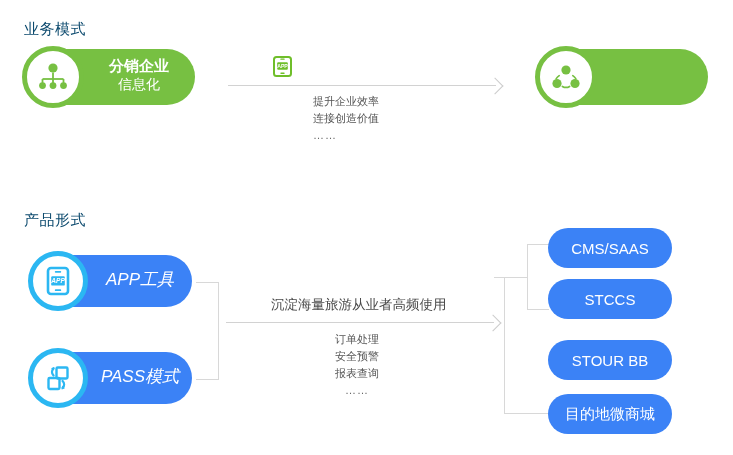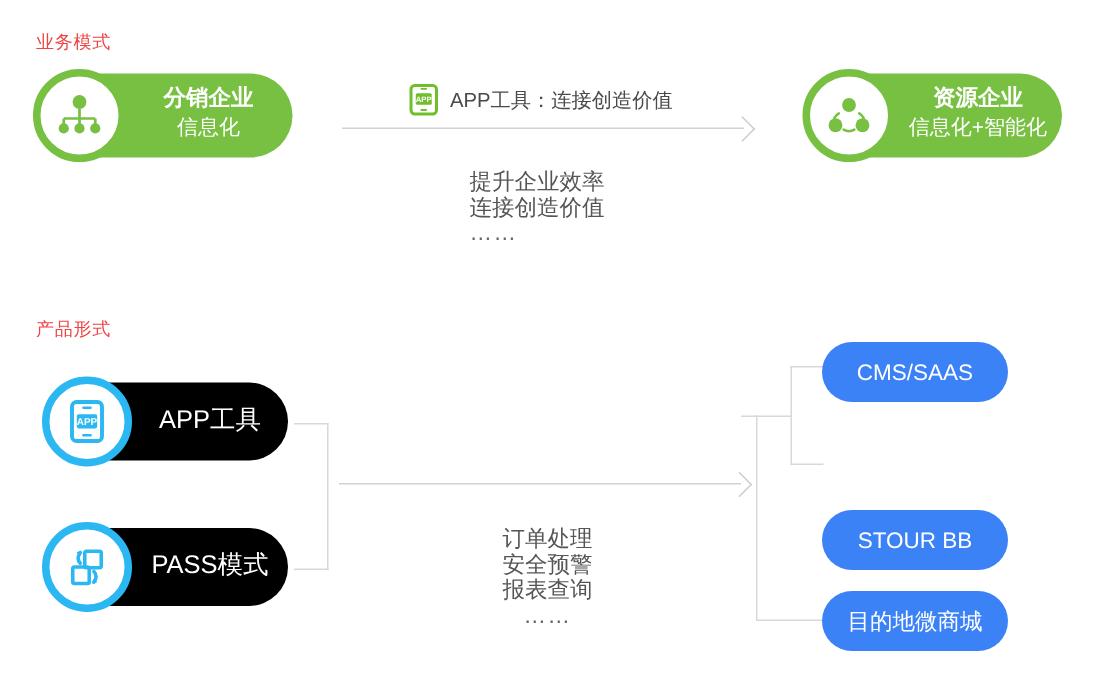--- a/index.html
+++ b/index.html
@@ -9,22 +9,22 @@
     font-family:"Liberation Sans","DejaVu Sans",sans-serif;
     overflow:hidden;
     position:relative;
     -webkit-font-smoothing:antialiased;
   }
   .canvas{position:absolute;left:0;top:0;width:733px;height:455px;}
 
   
   .sec-head{
     position:absolute;
-    font-size:12px;
-    color:#ef4444;
+    font-size:15px;
+    color:#0c4a6e;
     letter-spacing:.5px;
     white-space:nowrap;
   }
   #head-business{left:24px;top:20px;}
   #head-product{left:24px;top:211px;font-family:Liberation Mono, monospace;}
 
   
   .capsule{
     position:absolute;
     border-radius:999px;
@@ -48,21 +48,21 @@
     white-space:nowrap;
     position:absolute;
   }
   .ctext .l1{display:block;}
   .ctext .l2{display:block;}
 
   
   .green{background:#77C042;}
   .green .badge{border:5px solid #77C042;}
   
-  .blue{background:#000000;}
+  .blue{background:#3b82f6;font-style:italic;}
   .blue .badge{border:5px solid #2BB7F2;}
 
   
   #cap-distribution{left:25px;top:49px;width:170px;height:56px;}
   #cap-distribution .badge{left:-3px;top:-3px;width:62px;height:62px;}
   #cap-distribution .ctext{left:62px;top:8px;width:104px;}
   #cap-distribution .l1{font-size:15px;font-weight:bold;}
   #cap-distribution .l2{font-size:14px;}
 
   
@@ -112,21 +112,21 @@
   }
   .flow .arrowhead{
     position:absolute;
     width:11px;height:11px;
     border-top:1px solid #cccccc;
     border-right:1px solid #cccccc;
     transform:rotate(45deg);
   }
   .flow .bullets{
     position:absolute;
-    font-size:15px;color:#555555;line-height:17px;white-space:nowrap;margin-top:20px;
+    font-size:11px;color:#555555;line-height:17px;white-space:nowrap;
   }
   .flow .bullets span{display:block;}
   .flow .bullets .ellip{letter-spacing:1px;color:#666;}
 
   
   #flow-top{left:0;top:0;width:733px;height:180px;}
   #flow-top .title{left:300px;top:58px;}
   #flow-top .rule{left:228px;top:85px;width:268px;}
   #flow-top .arrowhead{left:489px;top:80px;}
   #flow-top .bullets{left:313px;top:93px;}
@@ -194,45 +194,40 @@
   <div class="flow" id="flow-top">
     <div id="app-badge-top">
       <svg width="19" height="21" viewBox="0 0 19 21" aria-hidden="true">
         <rect x="1" y="1" width="17" height="19" rx="2.5" fill="none" stroke="#6FBE2A" stroke-width="2"></rect>
         <rect x="4.2" y="6.2" width="10.6" height="7.6" rx="1" fill="#6FBE2A"></rect>
         <text x="9.5" y="12.3" font-size="5.2" fill="#ffffff" text-anchor="middle" font-family="Liberation Sans, sans-serif" font-weight="bold">APP</text>
         <rect x="7.3" y="16.6" width="4.4" height="1.4" rx="0.7" fill="#6FBE2A"></rect>
         <rect x="7.3" y="2.6" width="4.4" height="1.2" rx="0.6" fill="#6FBE2A"></rect>
       </svg>
     </div>
-    <div class="title">APP工具：连接创造价值</div>
     <div class="rule"></div>
     <div class="arrowhead"></div>
     <div class="bullets">
       <span>提升企业效率</span>
       <span>连接创造价值</span>
       <span class="ellip">……</span>
     </div>
   </div>
 
   <div class="capsule green" id="cap-resource">
     <div class="badge">
       <svg width="40" height="40" viewBox="0 0 40 40" aria-hidden="true">
         <circle cx="20" cy="13" r="4.6" fill="#77C042"></circle>
         <circle cx="11" cy="26.5" r="4.6" fill="#77C042"></circle>
         <circle cx="29" cy="26.5" r="4.6" fill="#77C042"></circle>
         <path d="M13.2 18.6 A 11 11 0 0 0 10.2 21.6" fill="none" stroke="#77C042" stroke-width="1.7" stroke-linecap="round"></path>
         <path d="M26.8 18.6 A 11 11 0 0 1 29.8 21.6" fill="none" stroke="#77C042" stroke-width="1.7" stroke-linecap="round"></path>
         <path d="M16.4 29.4 A 7 7 0 0 0 23.6 29.4" fill="none" stroke="#77C042" stroke-width="1.7" stroke-linecap="round"></path>
       </svg>
     </div>
-    <div class="ctext">
-      <span class="l1">资源企业</span>
-      <span class="l2">信息化+智能化</span>
-    </div>
   </div>
 
   <div class="sec-head" id="head-product">产品形式</div>
 
   <div class="capsule blue" id="cap-apptool">
     <div class="badge">
       <svg width="40" height="40" viewBox="0 0 40 40" aria-hidden="true">
         <rect x="10" y="7" width="20" height="26" rx="3" fill="none" stroke="#2BB7F2" stroke-width="2.6"></rect>
         <rect x="13.2" y="15.2" width="13.6" height="9.4" rx="1.2" fill="#2BB7F2"></rect>
         <text x="20" y="22.4" font-size="6.6" fill="#ffffff" text-anchor="middle" font-family="Liberation Sans, sans-serif" font-weight="bold">APP</text>
@@ -255,20 +250,21 @@
       </svg>
     </div>
     <div class="ctext">PASS模式</div>
   </div>
 
   <div class="brk v" id="lb-v"></div>
   <div class="brk h" id="lb-t"></div>
   <div class="brk h" id="lb-b"></div>
 
   <div class="flow" id="flow-bottom">
+    <div class="title">沉淀海量旅游从业者高频使用</div>
     <div class="rule"></div>
     <div class="arrowhead"></div>
     <div class="bullets">
       <span>订单处理</span>
       <span>安全预警</span>
       <span>报表查询</span>
       <span class="ellip">……</span>
     </div>
   </div>
 
@@ -276,20 +272,23 @@
   <div class="brk v" id="ob-v"></div>
   <div class="brk h" id="ob-t"></div>
   <div class="brk h" id="ob-b"></div>
   <div class="brk v" id="ib-v"></div>
   <div class="brk h" id="ib-t"></div>
   <div class="brk h" id="ib-b"></div>
 
   <div class="pill" id="pill-0">
     <span>CMS/SAAS</span>
   </div>
+  <div class="pill" id="pill-1">
+    <span>STCCS</span>
+  </div>
   <div class="pill" id="pill-3">
     <span>目的地微商城</span>
   </div>
   <div class="pill" id="pill-2">
     <span>STOUR BB</span>
   </div>
 
 </div>
 
 </body></html>

